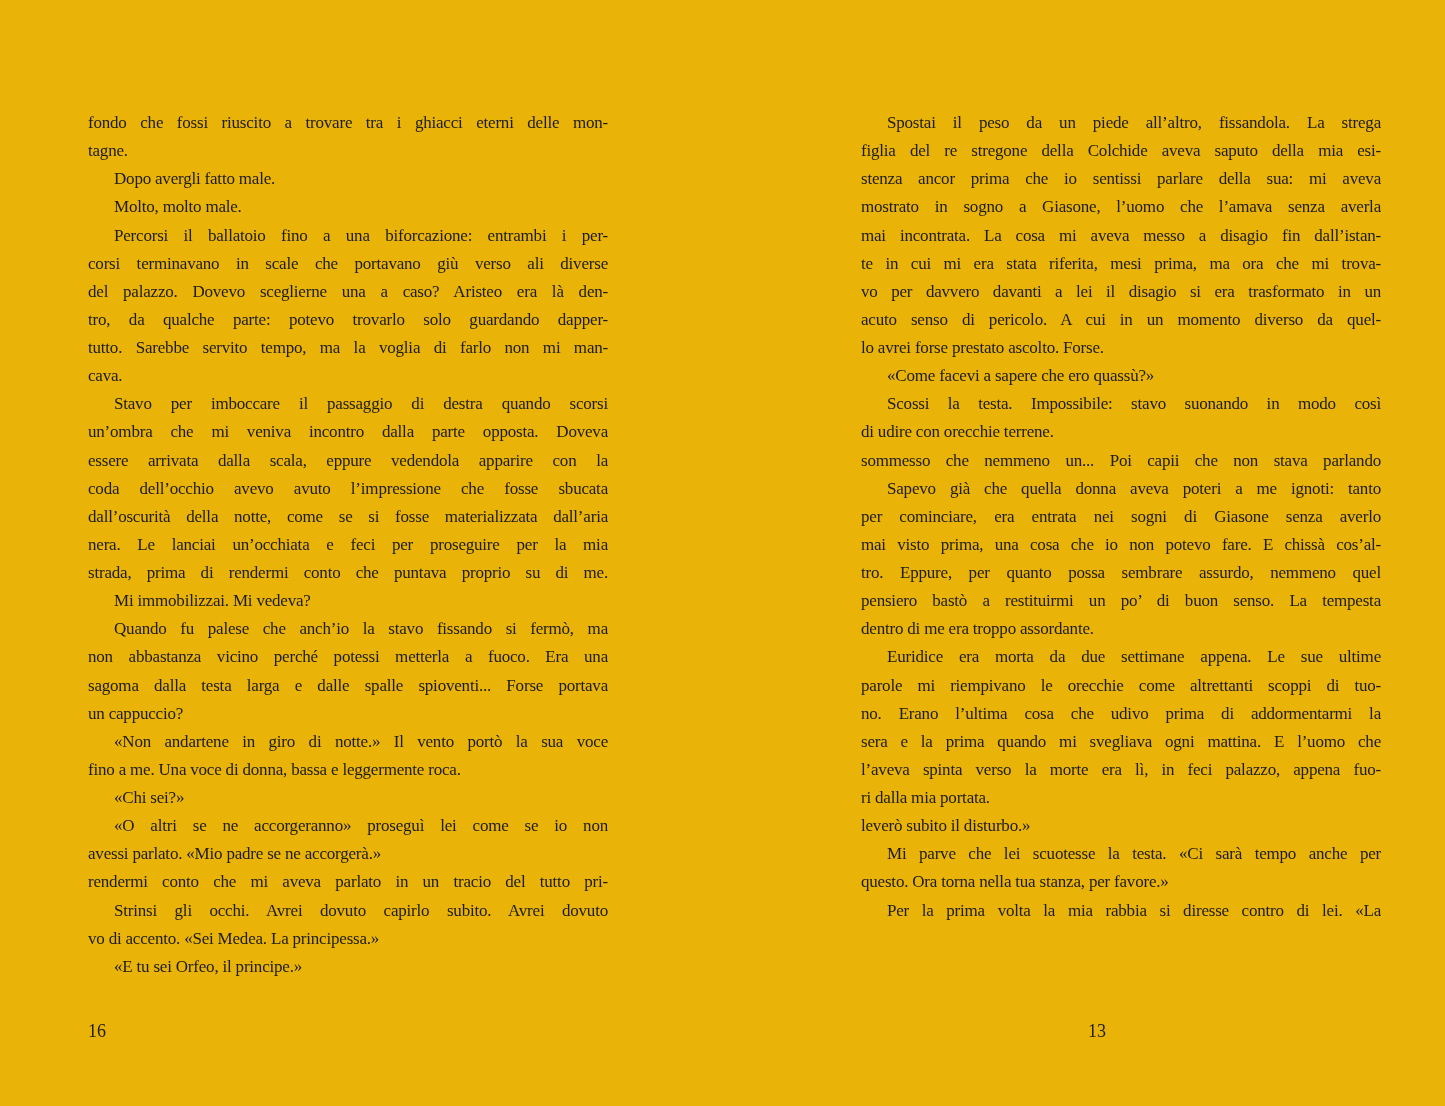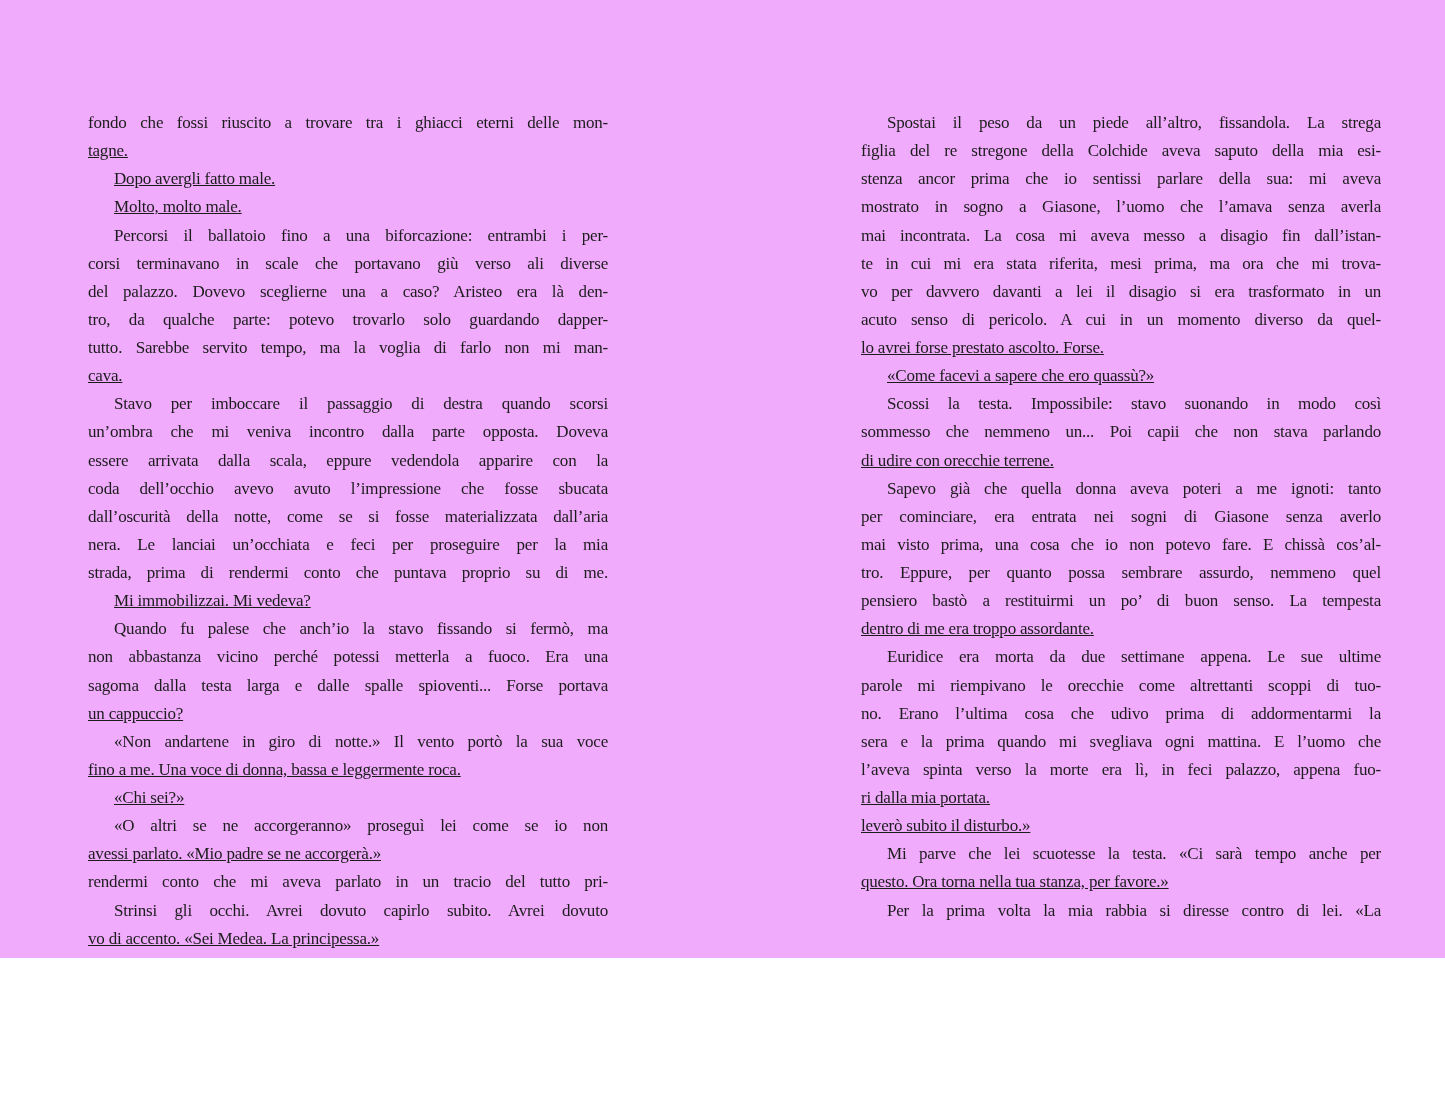--- a/index.html
+++ b/index.html
@@ -4,22 +4,22 @@
 <style>
   html, body { margin: 0; padding: 0; }
   body {
     width: 1445px; height: 1106px;
     background: #ffffff;
     font-family: "Liberation Serif", serif;
     color: #1c1c1c;
   }
   .spread {
     position: relative;
-    width: 1445px; height: 958px;
-    background: #f0abfc;
+    width: 1445px; height: 1106px;
+    background: #eab308;
     overflow: hidden;
   }
   .page-text {
     position: absolute;
     top: 109px;
     width: 520px;
     font-size: 17px;
     letter-spacing: -0.2px;
   }
   .page-text.left  { left: 88px; }
@@ -27,21 +27,20 @@
   .line {
     height: 28.13px;
     line-height: 28.13px;
     overflow: hidden;
     text-align: justify;
     text-align-last: justify;
   }
   .line.endline {
     text-align: left;
     text-align-last: left;
-    text-decoration: underline;
   }
   .line.indent { padding-left: 26px; }
   .pagenum {
     position: absolute;
     top: 1020px;
     font-size: 18px;
     line-height: 22px;
     color: #1c1c1c;
   }
   .pagenum-left { left: 88px; }
@@ -91,22 +90,22 @@
       <div class="line">figlia del re stregone della Colchide aveva saputo della mia esi-</div>
       <div class="line">stenza ancor prima che io sentissi parlare della sua: mi aveva</div>
       <div class="line">mostrato in sogno a Giasone, l’uomo che l’amava senza averla</div>
       <div class="line">mai incontrata. La cosa mi aveva messo a disagio fin dall’istan-</div>
       <div class="line">te in cui mi era stata riferita, mesi prima, ma ora che mi trova-</div>
       <div class="line">vo per davvero davanti a lei il disagio si era trasformato in un</div>
       <div class="line">acuto senso di pericolo. A cui in un momento diverso da quel-</div>
       <div class="line endline">lo avrei forse prestato ascolto. Forse.</div>
       <div class="line indent endline">«Come facevi a sapere che ero quassù?»</div>
       <div class="line indent">Scossi la testa. Impossibile: stavo suonando in modo così</div>
+      <div class="line endline">di udire con orecchie terrene.</div>
       <div class="line">sommesso che nemmeno un... Poi capii che non stava parlando</div>
-      <div class="line endline">di udire con orecchie terrene.</div>
       <div class="line indent">Sapevo già che quella donna aveva poteri a me ignoti: tanto</div>
       <div class="line">per cominciare, era entrata nei sogni di Giasone senza averlo</div>
       <div class="line">mai visto prima, una cosa che io non potevo fare. E chissà cos’al-</div>
       <div class="line">tro. Eppure, per quanto possa sembrare assurdo, nemmeno quel</div>
       <div class="line">pensiero bastò a restituirmi un po’ di buon senso. La tempesta</div>
       <div class="line endline">dentro di me era troppo assordante.</div>
       <div class="line indent">Euridice era morta da due settimane appena. Le sue ultime</div>
       <div class="line">parole mi riempivano le orecchie come altrettanti scoppi di tuo-</div>
       <div class="line">no. Erano l’ultima cosa che udivo prima di addormentarmi la</div>
       <div class="line">sera e la prima quando mi svegliava ogni mattina. E l’uomo che</div>

